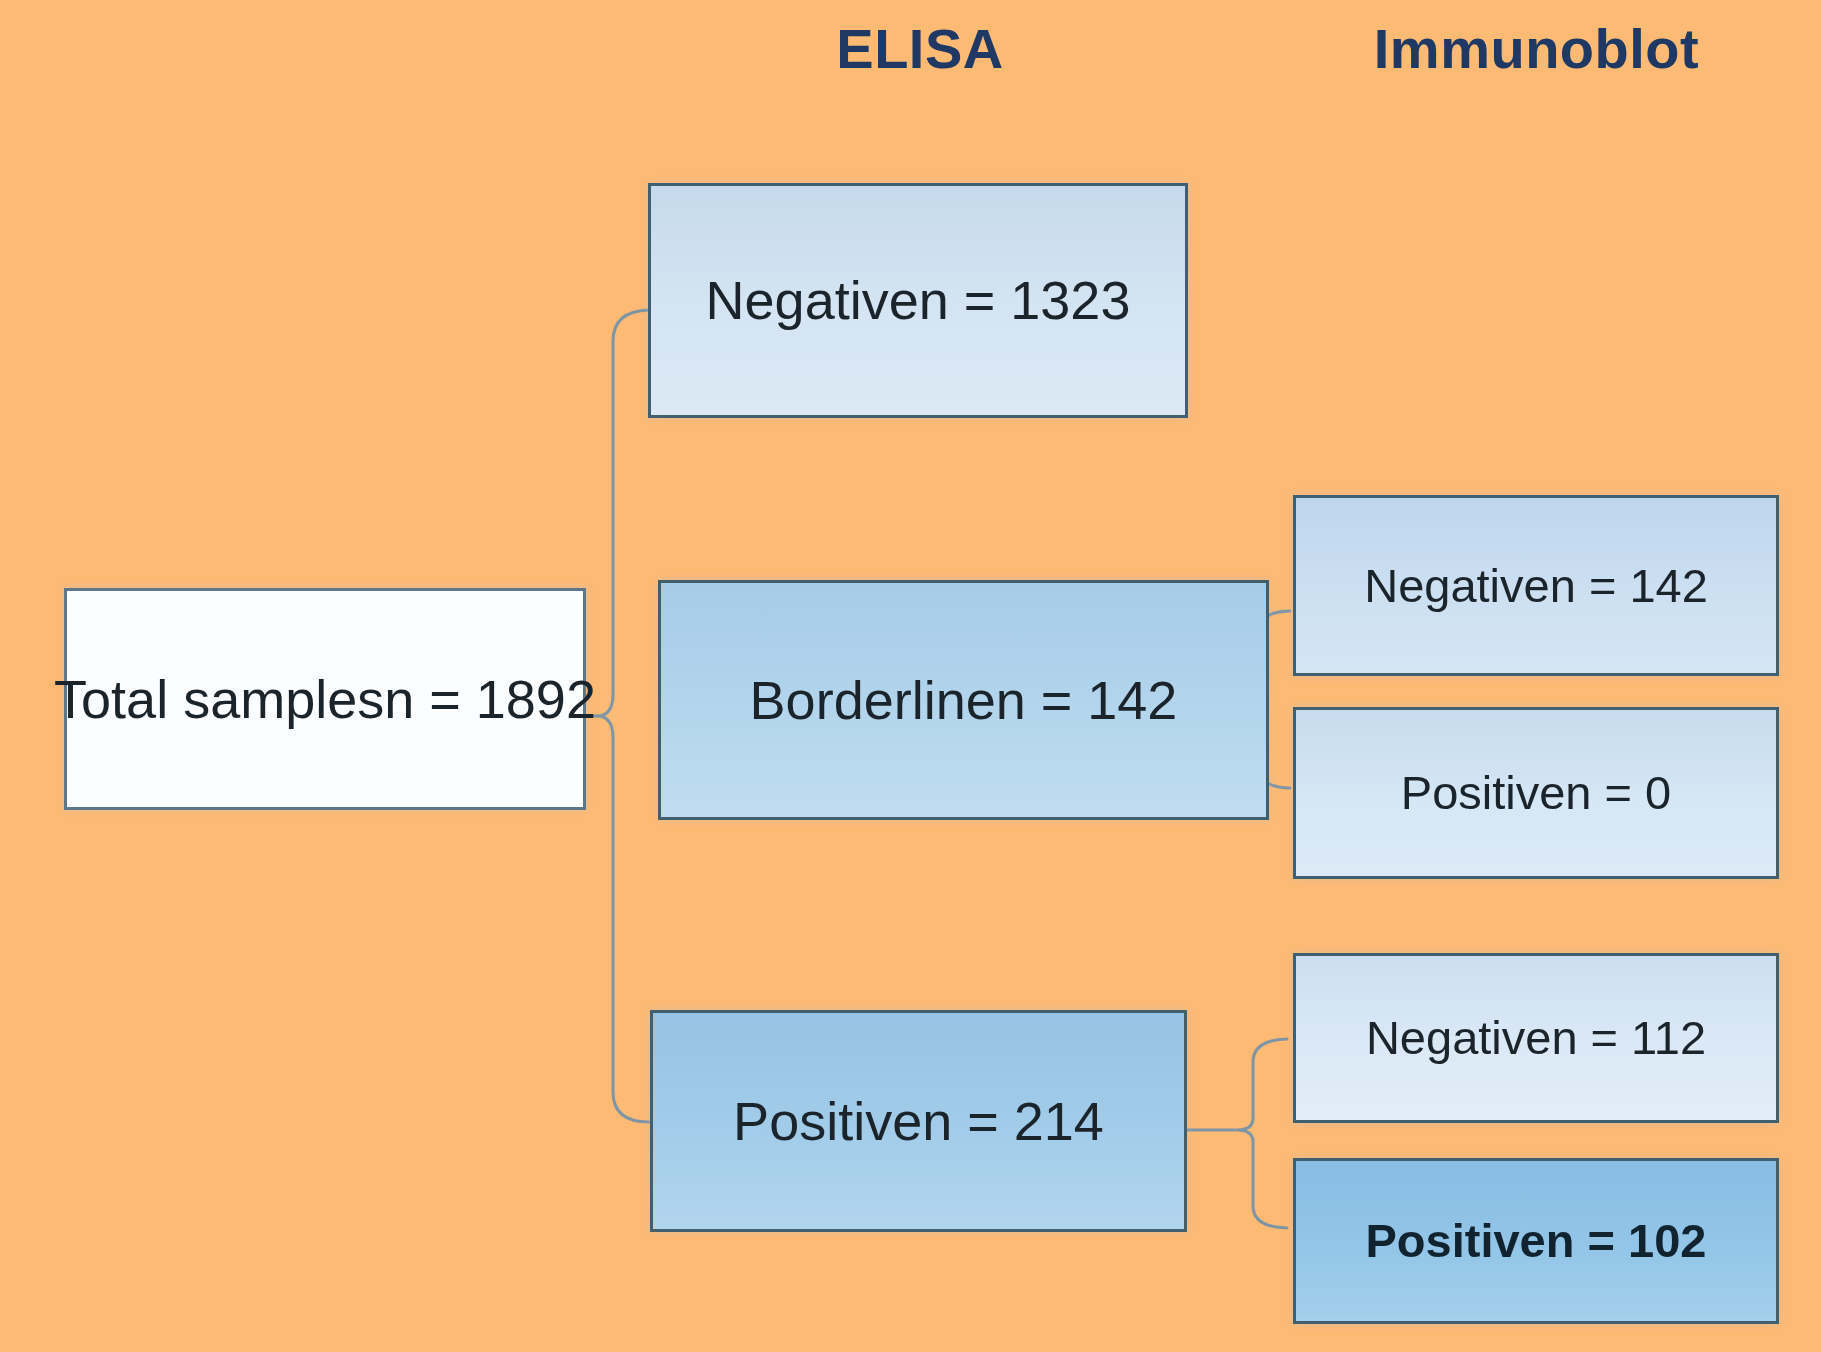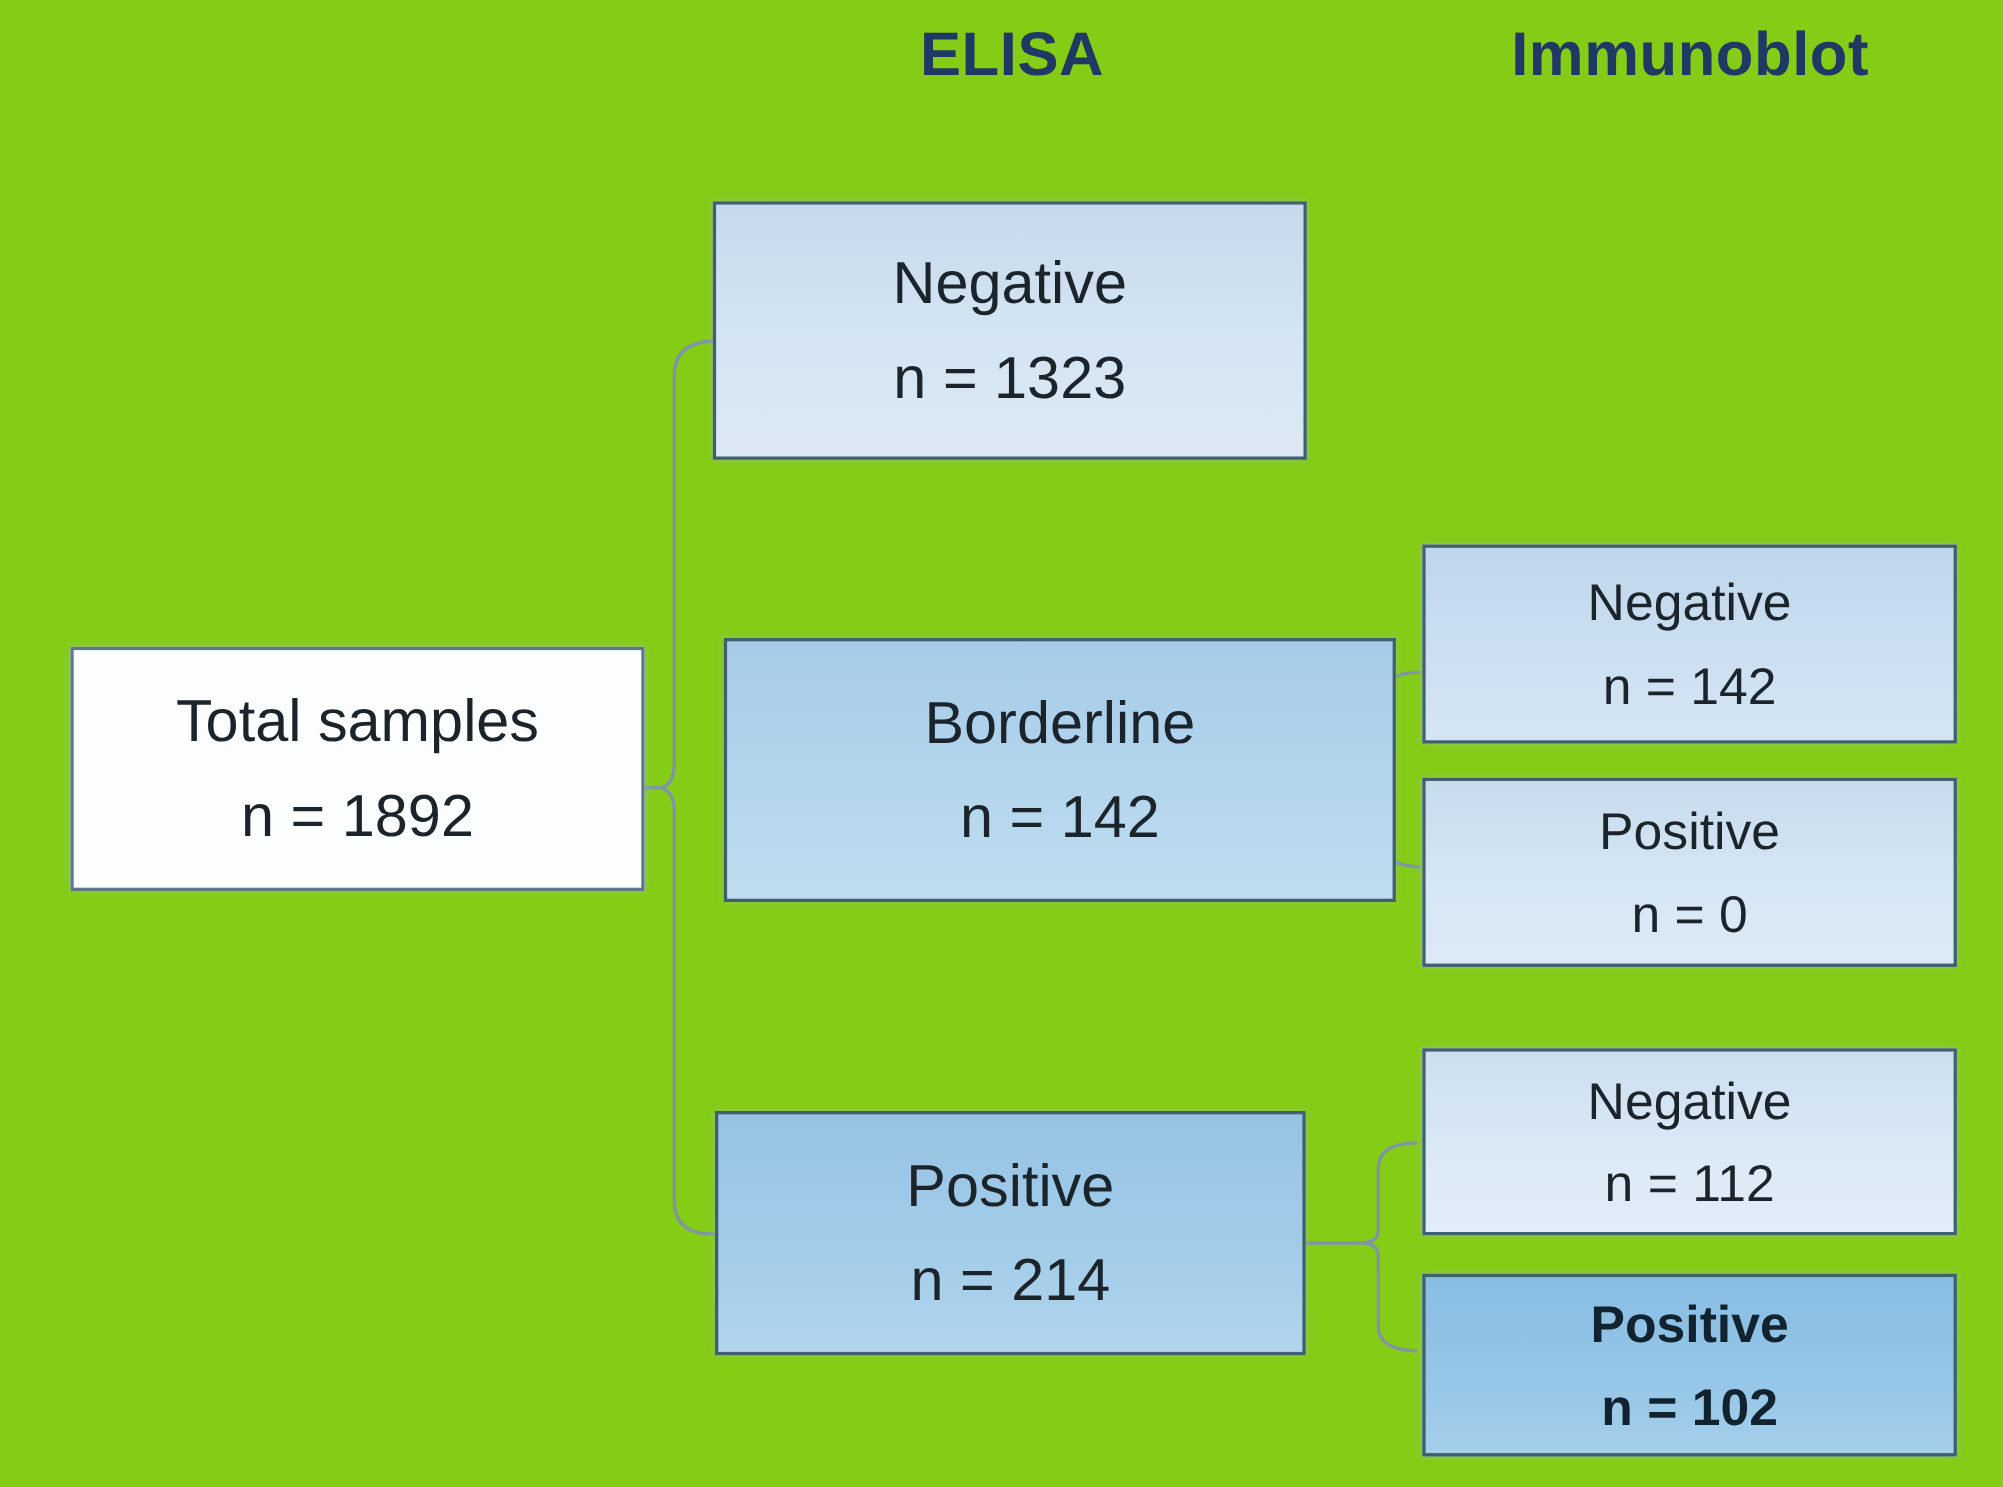--- a/index.html
+++ b/index.html
@@ -4,39 +4,39 @@
 <style>
   html, body {
     margin: 0;
     padding: 0;
     background: #ffffff;
   }
   .canvas {
     position: relative;
     width: 1821px;
     height: 1352px;
-    background: #84cc16;
+    background: #fdba74;
     font-family: "Liberation Sans", "DejaVu Sans", sans-serif;
     overflow: hidden;
   }
   .col-header {
     position: absolute;
     top: 16px;
     text-align: center;
     font-size: 56px;
     font-weight: bold;
     color: #1f3864;
     letter-spacing: 0.5px;
   }
   .node {
     position: absolute;
     box-sizing: border-box;
     border: 3px solid #40606f;
     display: flex;
-    flex-direction: column;
+    flex-direction: row;
     align-items: center;
     justify-content: center;
     text-align: right;
     color: #1c242b;
     background-image: linear-gradient(180deg, rgba(110,150,195,0.12) 0%, rgba(255,255,255,0.06) 55%, rgba(255,255,255,0.22) 100%);
     box-shadow: 0 0 8px rgba(165,195,220,0.35);
   }
   .node--root {
     border-color: #5f7888;
     background-image: none;

